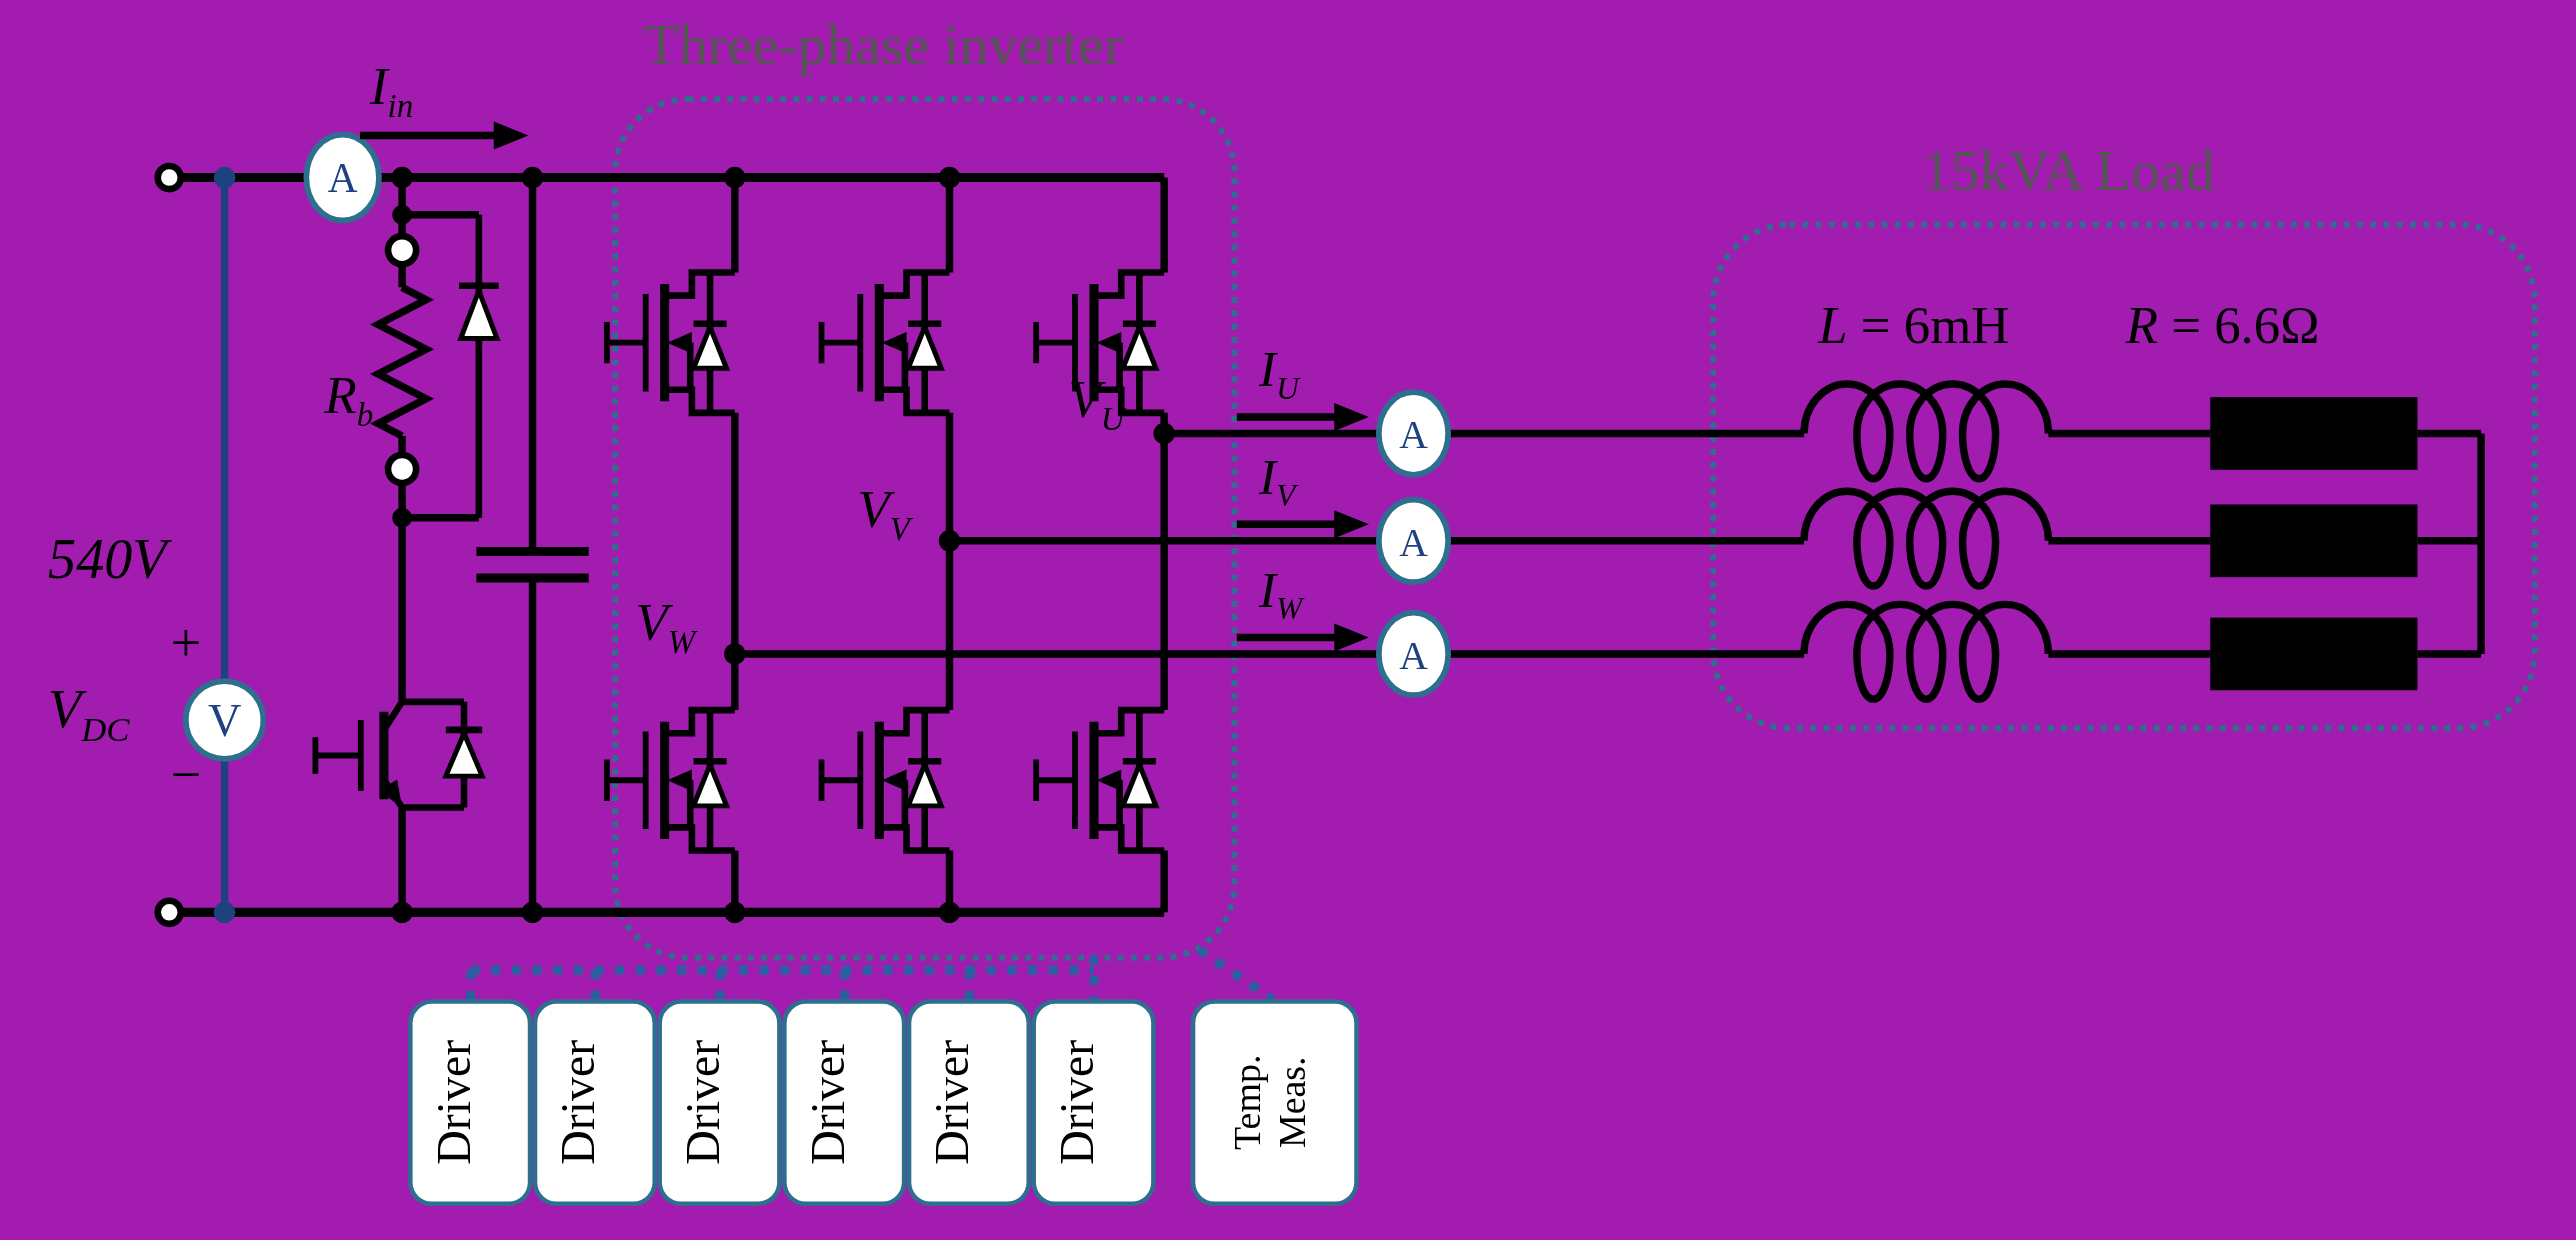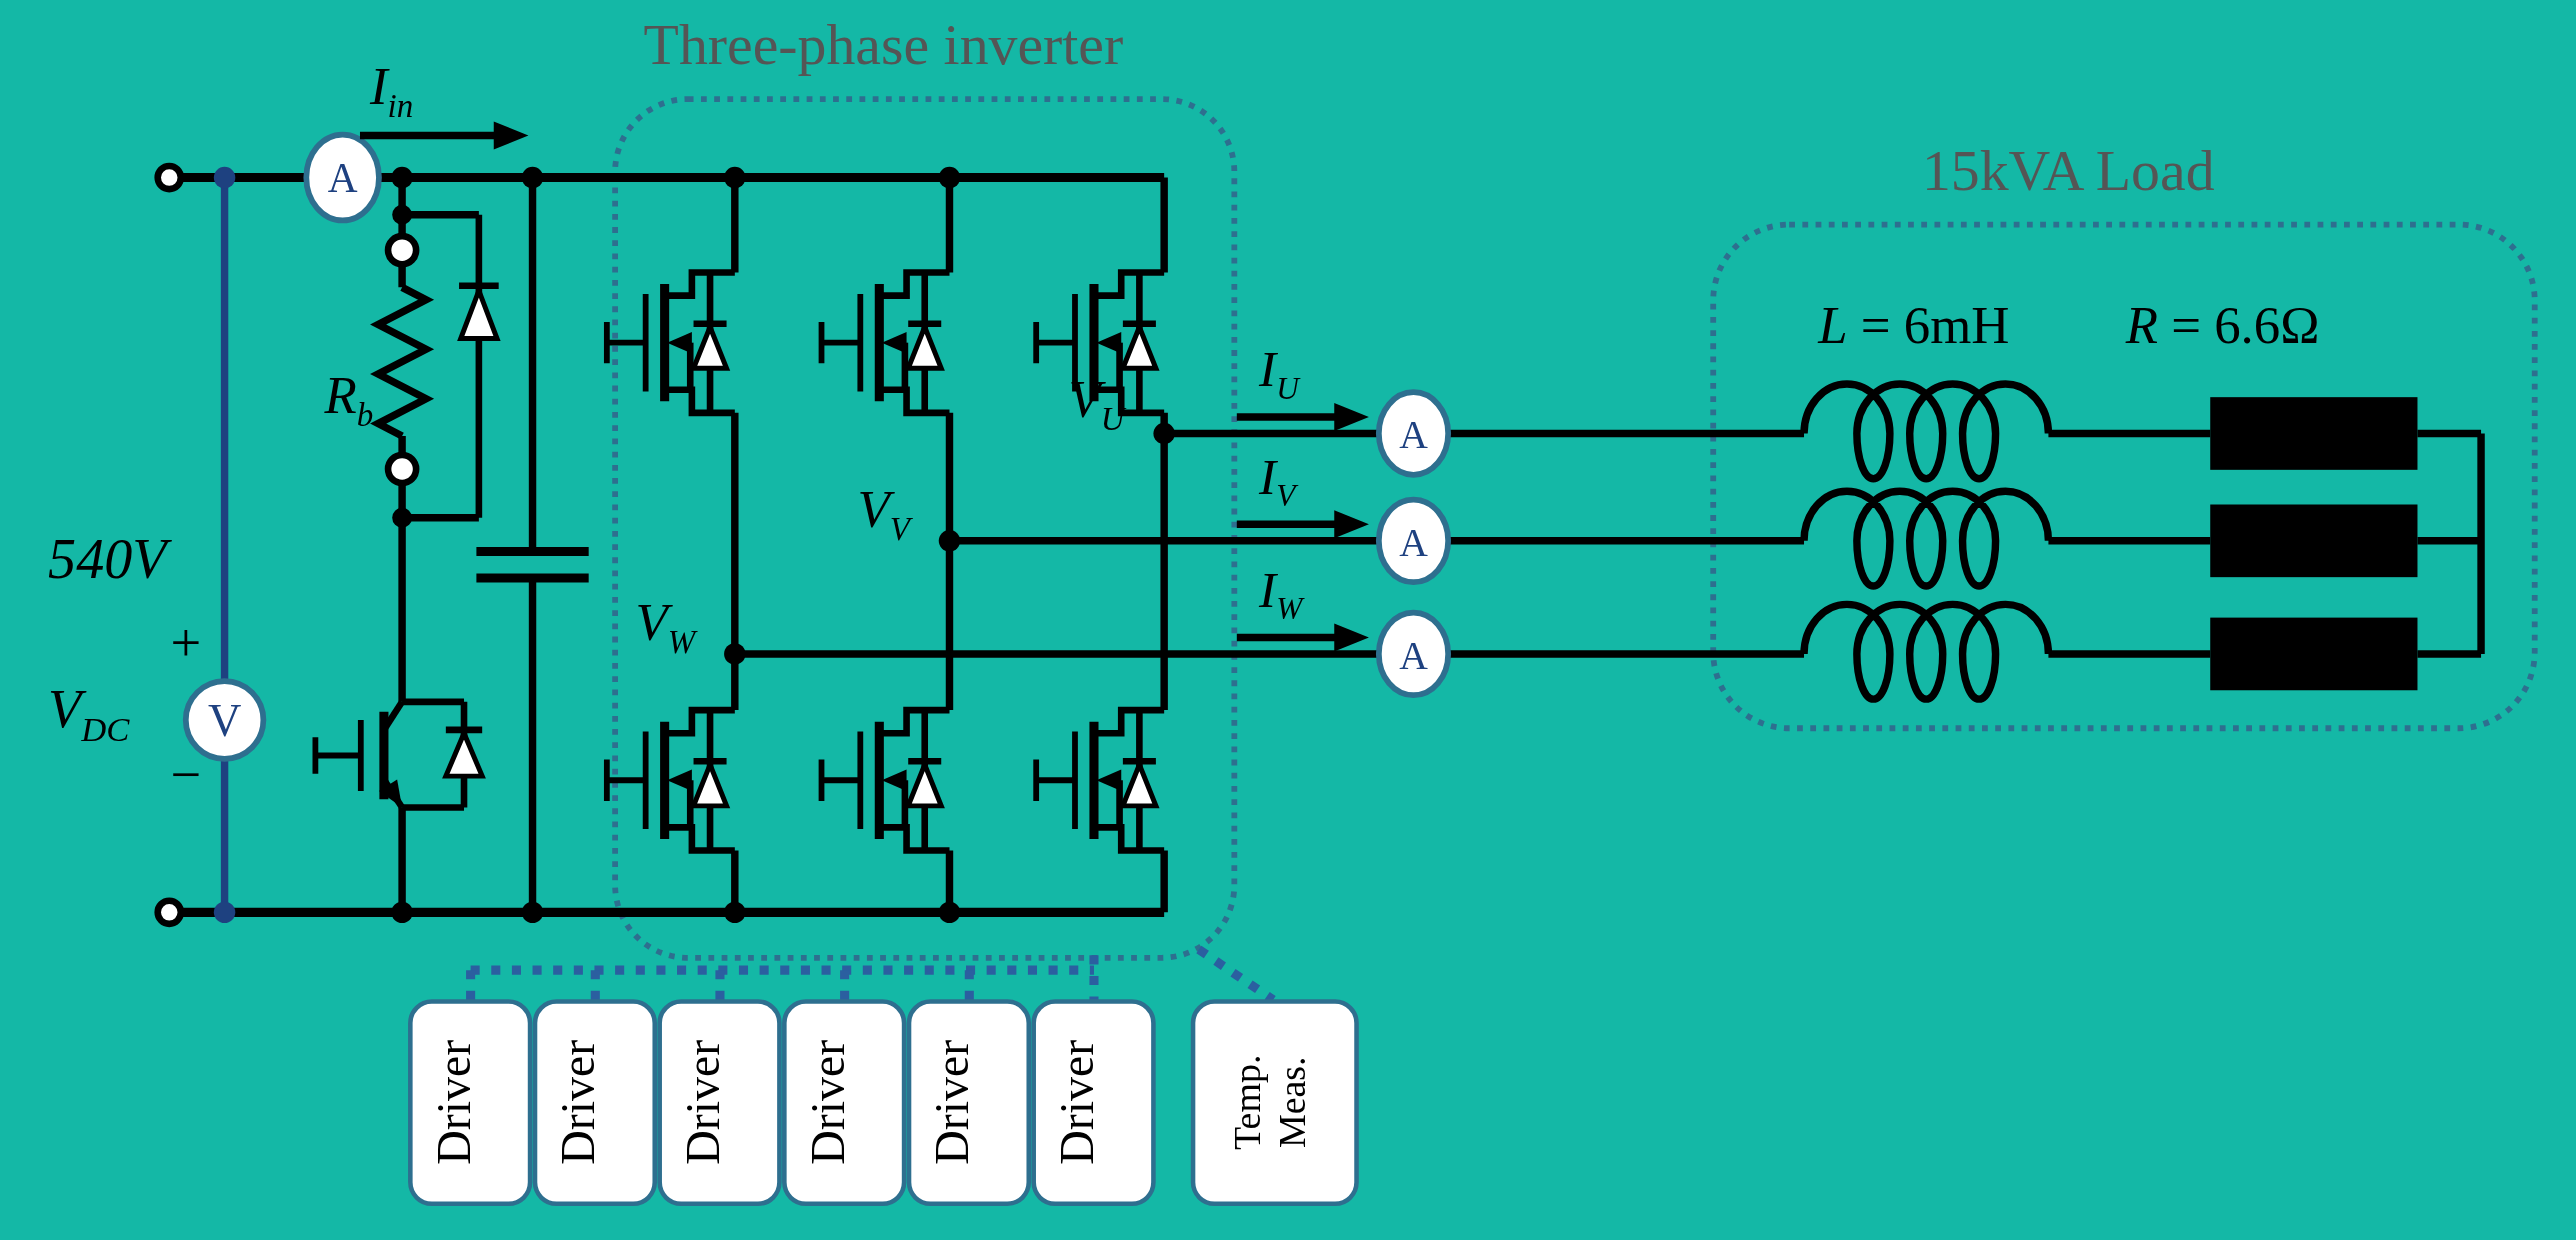--- a/index.html
+++ b/index.html
@@ -1,16 +1,16 @@
 <!DOCTYPE html>
 <html style="font-size:13.2px"><head>
 <meta charset="utf-8">
 <style>
   html,body{margin:0;padding:0;background:#ffffff;}
-  #stage{position:relative;width:2576px;height:1241px;background:#14b8a6;overflow:hidden;}
+  #stage{position:relative;width:2576px;height:1241px;background:#a21caf;overflow:hidden;}
   svg{position:absolute;left:0;top:0;}
   
   .w  {stroke:#000;stroke-width:9;fill:none;}
   .w8 {stroke:#000;stroke-width:8;fill:none;}
   .w7 {stroke:#000;stroke-width:7;fill:none;}
   .w11{stroke:#000;stroke-width:11;fill:none;}
   .plate{stroke:#000;stroke-width:11;fill:none;}
   
   .boxdash{stroke:#2e6f8f;stroke-width:7;fill:none;stroke-dasharray:7 9;}
   

